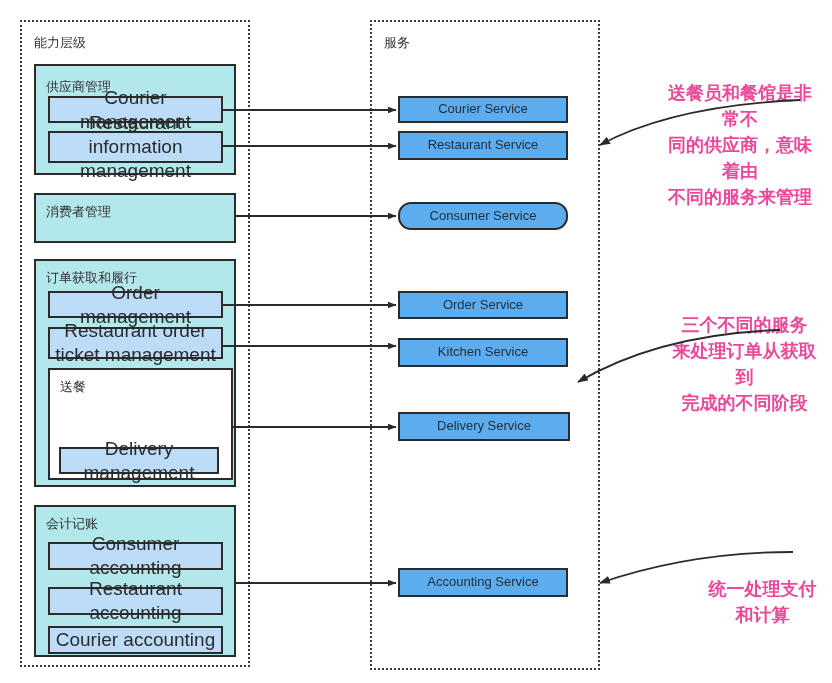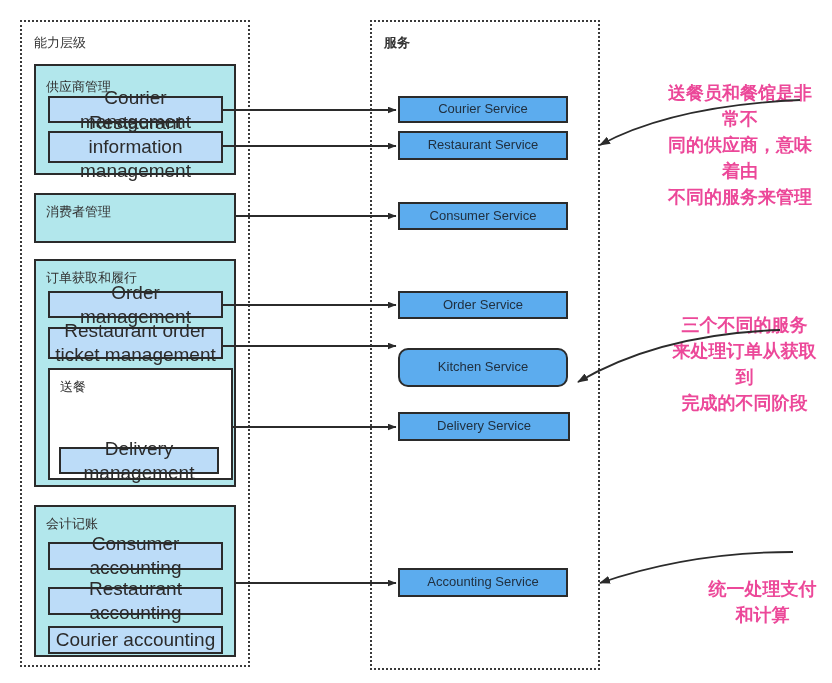--- a/index.html
+++ b/index.html
@@ -95,44 +95,44 @@
     pointer-events: none;
   }
 </style>
 </head>
 <body>
 
 <div id="canvas">
     <div class="lane" style="left: 20px; top: 20px; width: 230px; height: 647px;"></div>
     <div class="lane-title" style="left: 34px; top: 34px;">能力层级</div>
     <div class="lane" style="left: 370px; top: 20px; width: 230px; height: 650px;"></div>
-    <div class="lane-title" style="left: 384px; top: 34px; font-weight: bold;">服务</div>
+    <div class="lane-title" style="left: 384px; top: 34px;">服务</div>
     <div class="group" style="left: 34px; top: 64px; width: 202px; height: 111px;"></div>
     <div class="group-title" style="left: 46px; top: 78px;">供应商管理</div>
     <div class="cap-box" style="left: 48px; top: 96px; width: 175px; height: 27px;">Courier management</div>
     <div class="cap-box" style="left: 48px; top: 131px; width: 175px; height: 32px;">Restaurant information management</div>
     <div class="group" style="left: 34px; top: 193px; width: 202px; height: 50px;"></div>
     <div class="group-title" style="left: 46px; top: 203px;">消费者管理</div>
     <div class="group" style="left: 34px; top: 259px; width: 202px; height: 228px;"></div>
     <div class="group-title" style="left: 46px; top: 269px;">订单获取和履行</div>
     <div class="cap-box" style="left: 48px; top: 291px; width: 175px; height: 27px;">Order management</div>
     <div class="cap-box" style="left: 48px; top: 327px; width: 175px; height: 32px;">Restaurant order ticket management</div>
     <div class="subgroup" style="left: 48px; top: 368px; width: 185px; height: 112px;"></div>
     <div class="group-title" style="left: 60px; top: 378px;">送餐</div>
     <div class="cap-box" style="left: 59px; top: 447px; width: 160px; height: 27px;">Delivery management</div>
     <div class="group" style="left: 34px; top: 505px; width: 202px; height: 152px;"></div>
     <div class="group-title" style="left: 46px; top: 515px;">会计记账</div>
     <div class="cap-box" style="left: 48px; top: 542px; width: 175px; height: 28px;">Consumer accounting</div>
     <div class="cap-box" style="left: 48px; top: 587px; width: 175px; height: 28px;">Restaurant accounting</div>
     <div class="cap-box" style="left: 48px; top: 626px; width: 175px; height: 28px;">Courier accounting</div>
     <div class="svc-box" style="left: 398px; top: 96px; width: 170px; height: 27px;">Courier Service</div>
     <div class="svc-box" style="left: 398px; top: 131px; width: 170px; height: 29px;">Restaurant Service</div>
-    <div class="svc-box" style="left: 398px; top: 202px; width: 170px; height: 28px;">Consumer Service</div>
+    <div class="svc-box" style="left: 398px; top: 202px; width: 170px; height: 28px; border-radius: 13px;">Consumer Service</div>
     <div class="svc-box" style="left: 398px; top: 291px; width: 170px; height: 28px;">Order Service</div>
-    <div class="svc-box" style="left: 398px; top: 348px; width: 170px; height: 39px; border-radius: 10px;">Kitchen Service</div>
+    <div class="svc-box" style="left: 398px; top: 338px; width: 170px; height: 29px;">Kitchen Service</div>
     <div class="svc-box" style="left: 398px; top: 412px; width: 172px; height: 29px;">Delivery Service</div>
     <div class="svc-box" style="left: 398px; top: 568px; width: 170px; height: 29px;">Accounting Service</div>
     <div class="note" style="left: 665px; top: 80px; width: 150px;">送餐员和餐馆是非常不
 同的供应商，意味着由
 不同的服务来管理</div>
     <div class="note" style="left: 672px; top: 312px; width: 145px;">三个不同的服务
 来处理订单从获取到
 完成的不同阶段</div>
     <div class="note" style="left: 700px; top: 552px; width: 125px; margin-top: 24px;">统一处理支付和计算</div>
   </div>

